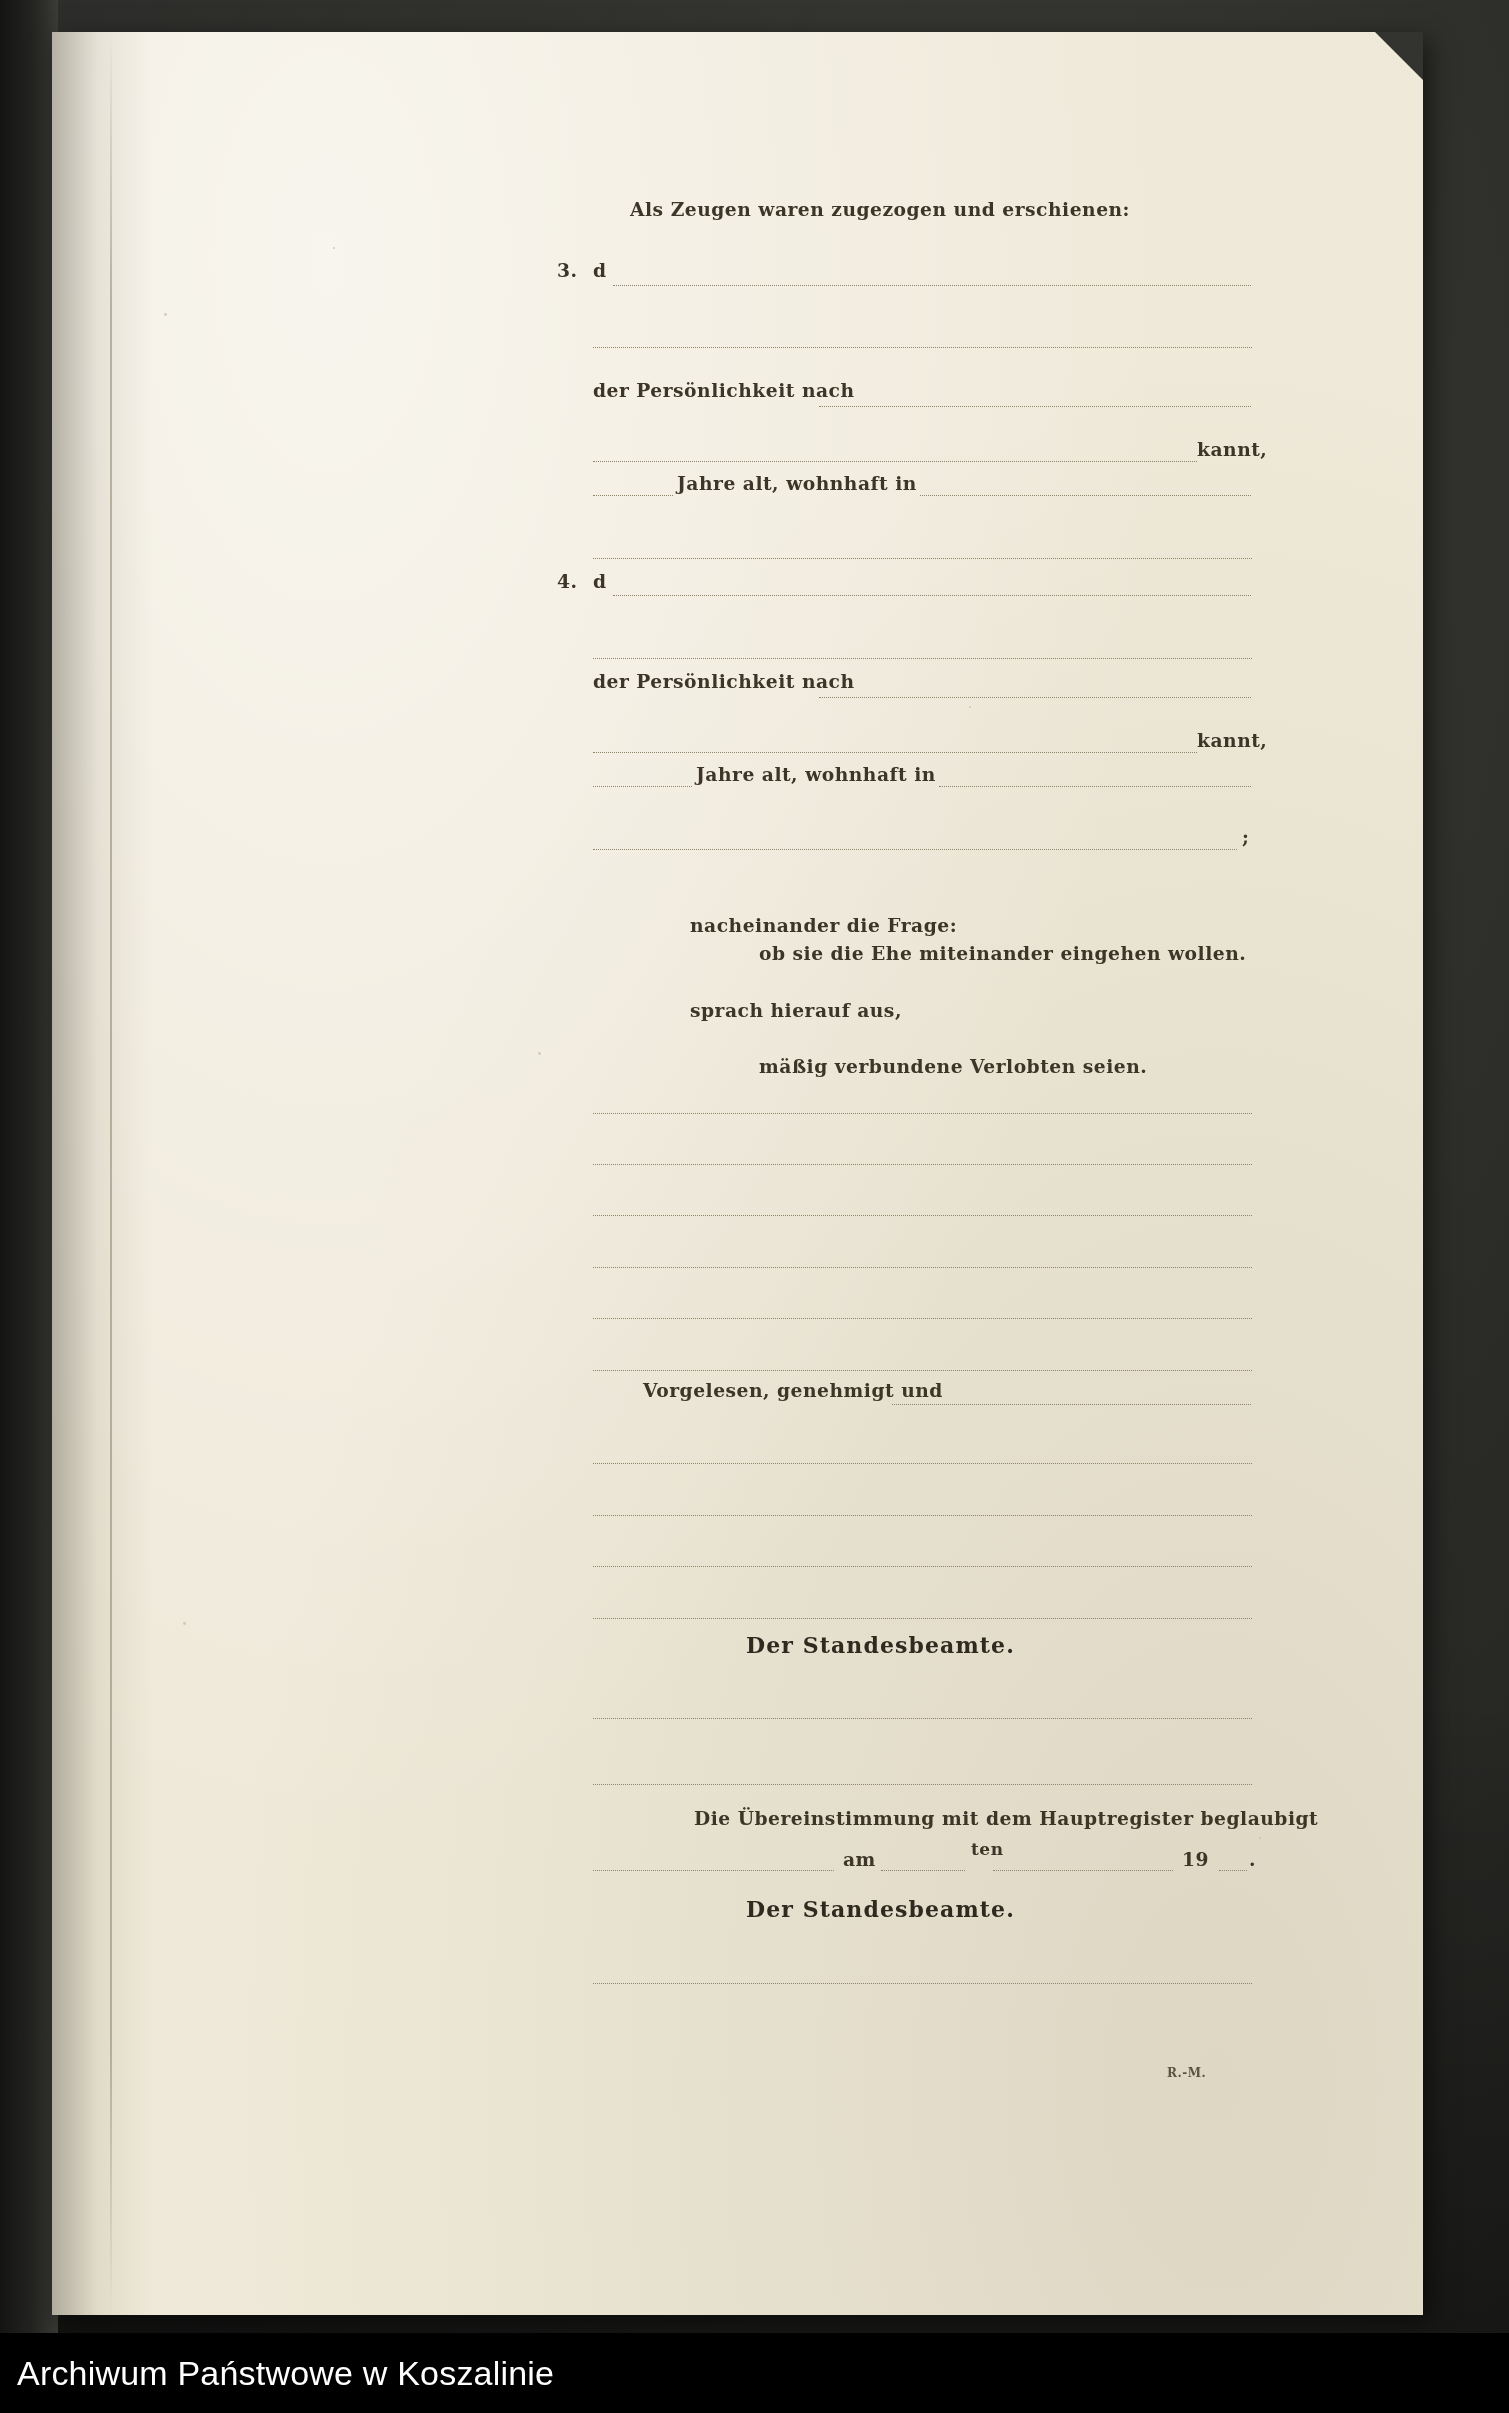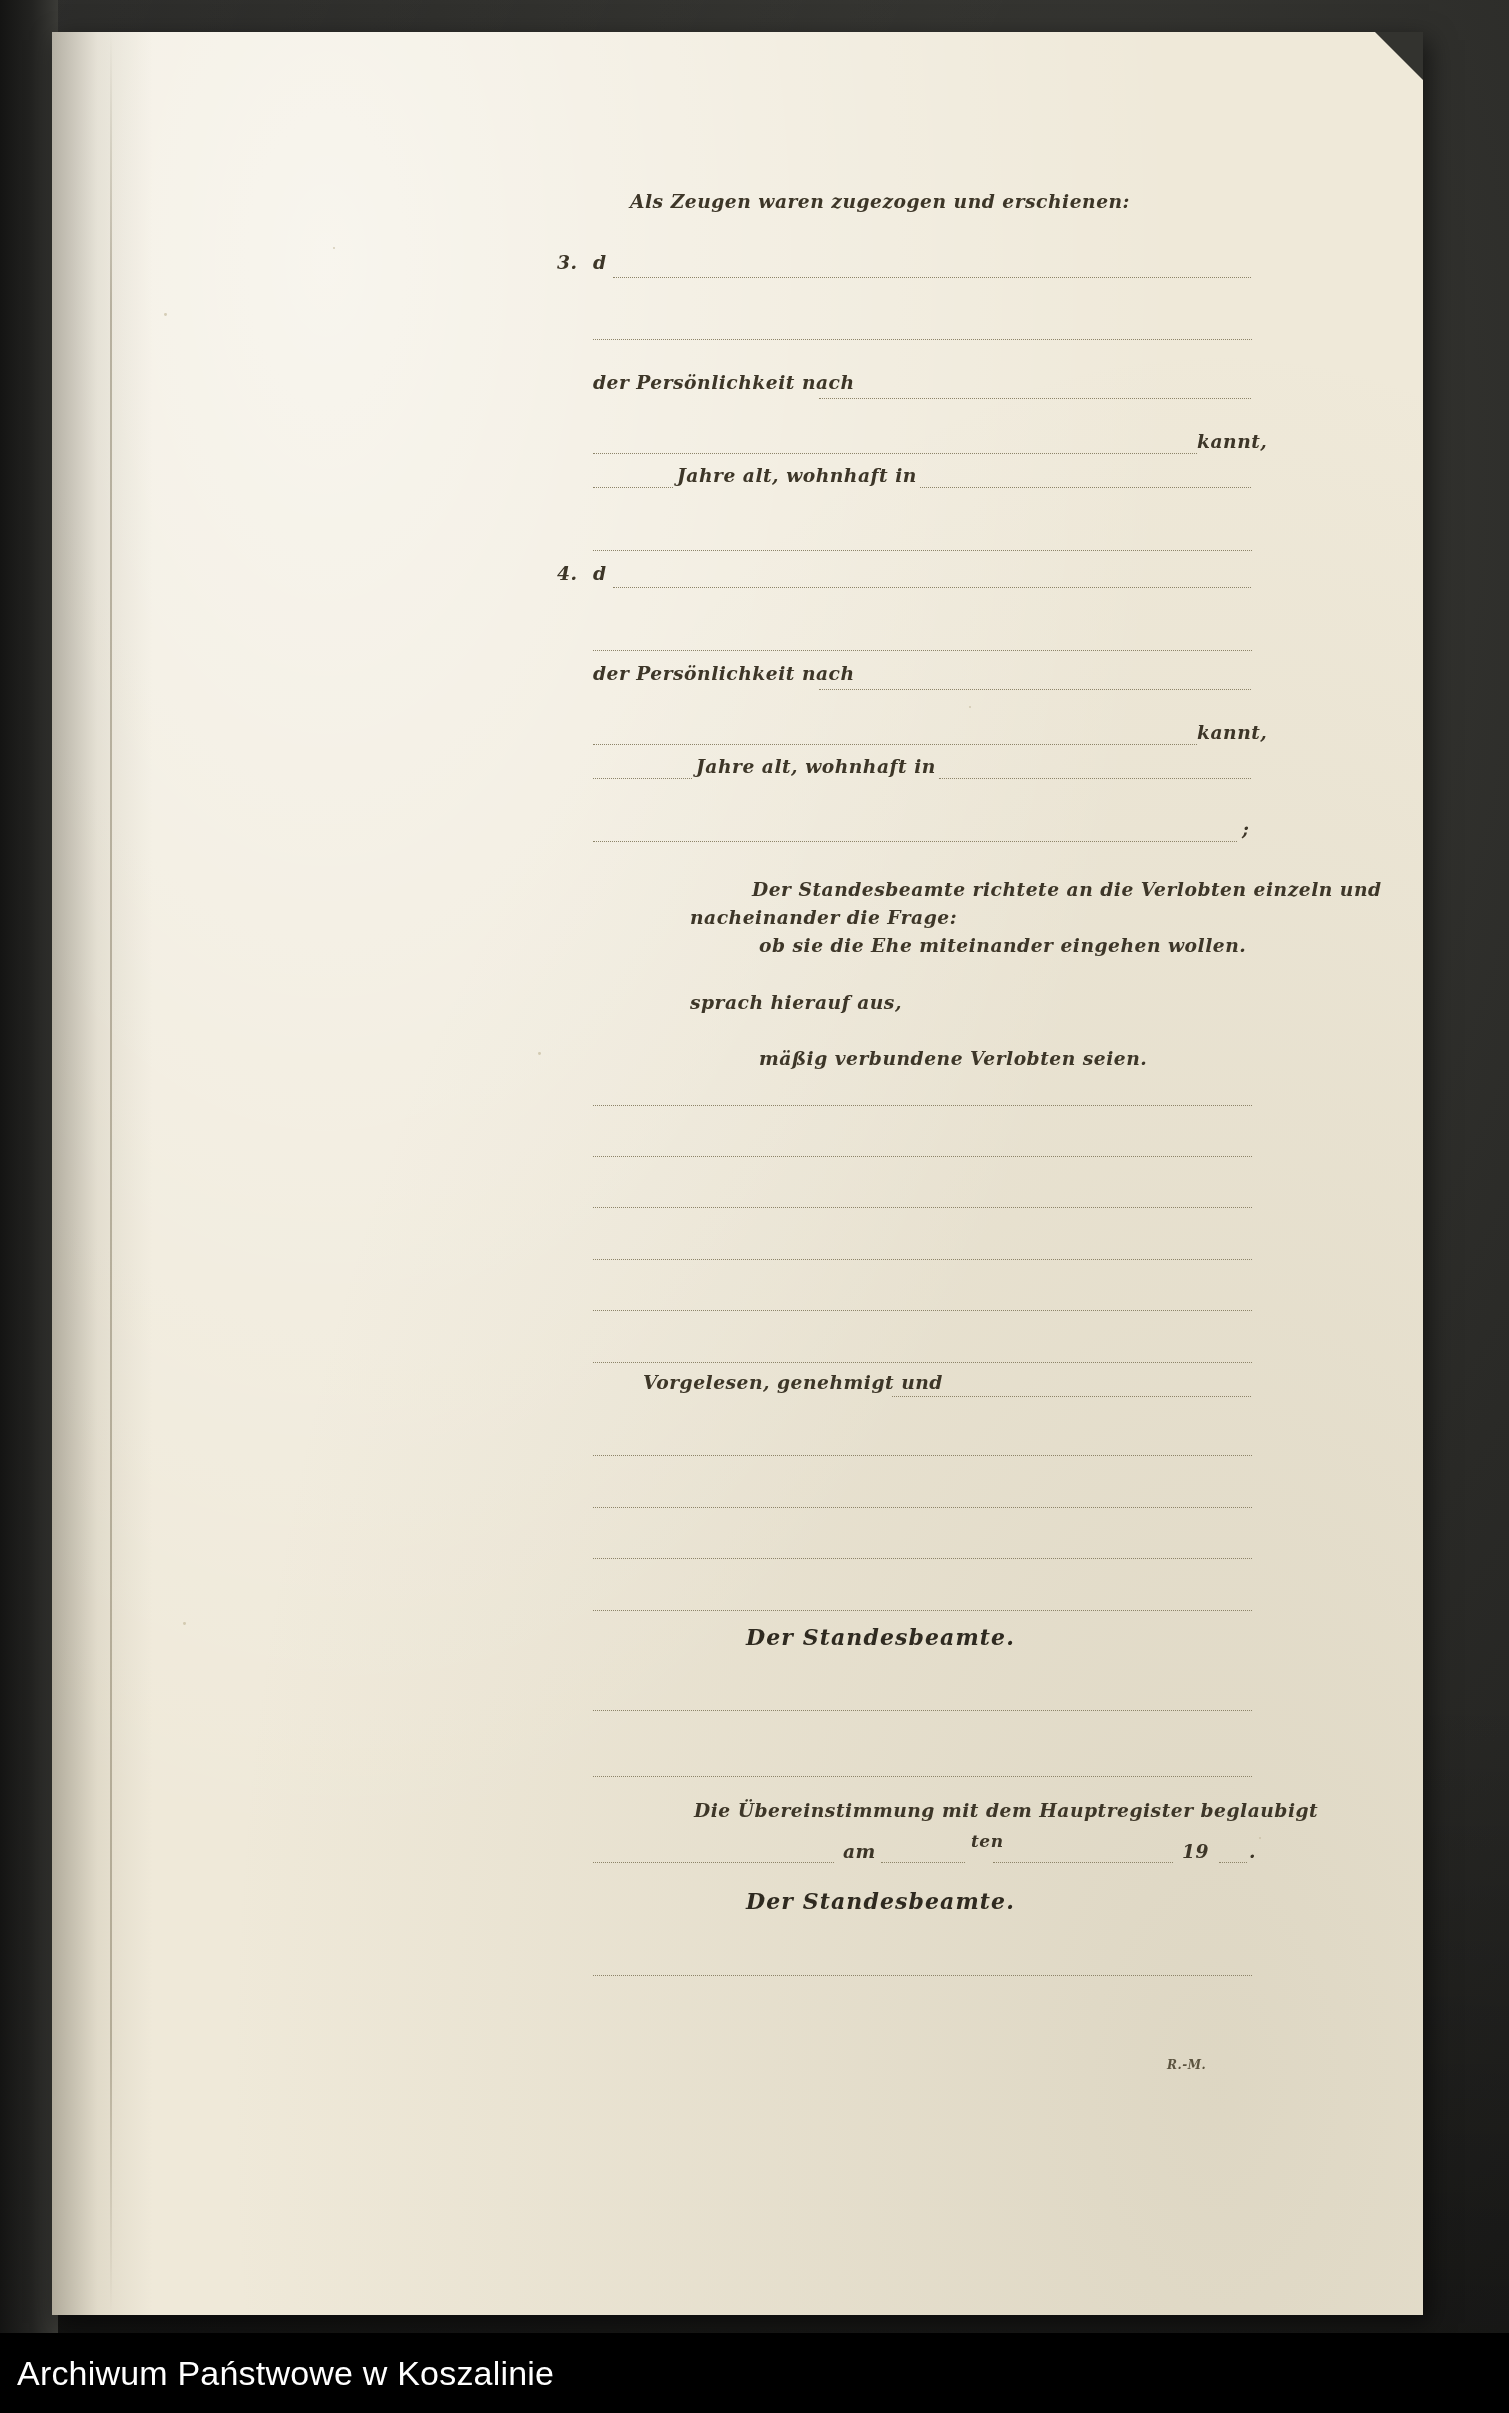--- a/index.html
+++ b/index.html
@@ -85,25 +85,24 @@
     width: 1.9px; height: 2283px;
     background: linear-gradient(180deg, rgba(120,110,85,0) 0%, rgba(120,110,85,0.45) 12%, rgba(120,110,85,0.45) 88%, rgba(120,110,85,0) 100%);
   }
 
   
   .speck{ position:absolute; background:#b9ae8e; border-radius:50%; opacity:.55;}
 
   
   .doc {
     position: absolute;
-    left: 0; top: 8px;
+    left: 0; top: 16px;
     width: 1419px;
     height: 2283px;
     color: #3b3529;
-    font-style: italic;
   }
   .fraktur {
     font-family: "DejaVu Serif", serif;
     font-weight: 600;
     letter-spacing: 0.5px;
     color: #3d3628;
   }
   .hdr {
     position: absolute;
     left: 578px; top: 150px;
@@ -211,21 +210,20 @@
     <div class="rule" style="left:767px;top:649px;width:432px;"></div>
     <div class="rule" style="left:541px;top:704px;width:604px;"></div>
     <div class="lbl fraktur" style="left:1145px;top:681px;">kannt,</div>
 
     <div class="rule" style="left:541px;top:738px;width:99px;"></div>
     <div class="lbl fraktur" style="left:644px;top:715px;">Jahre alt, wohnhaft in</div>
     <div class="rule" style="left:887px;top:738px;width:312px;"></div>
     <div class="rule" style="left:541px;top:801px;width:644px;"></div>
     <div class="lbl fraktur" style="left:1190px;top:778px;">;</div>
 
-    <div class="para fraktur" style="left:700px;top:835px;">Der Standesbeamte richtete an die Verlobten einzeln und</div>
     <div class="para fraktur" style="left:638px;top:863px;">nacheinander die Frage:</div>
     <div class="para fraktur" style="left:707px;top:891px;">ob sie die Ehe miteinander eingehen wollen.</div>
     <div class="para fraktur" style="left:638px;top:948px;">sprach hierauf aus,</div>
     <div class="para fraktur" style="left:707px;top:1004px;">mäßig verbundene Verlobten seien.</div>
 
     <div class="rule" style="left:541px;top:1065px;width:659px;"></div>
     <div class="rule" style="left:541px;top:1116px;width:659px;"></div>
     <div class="rule" style="left:541px;top:1167px;width:659px;"></div>
     <div class="rule" style="left:541px;top:1219px;width:659px;"></div>
     <div class="rule" style="left:541px;top:1270px;width:659px;"></div>

